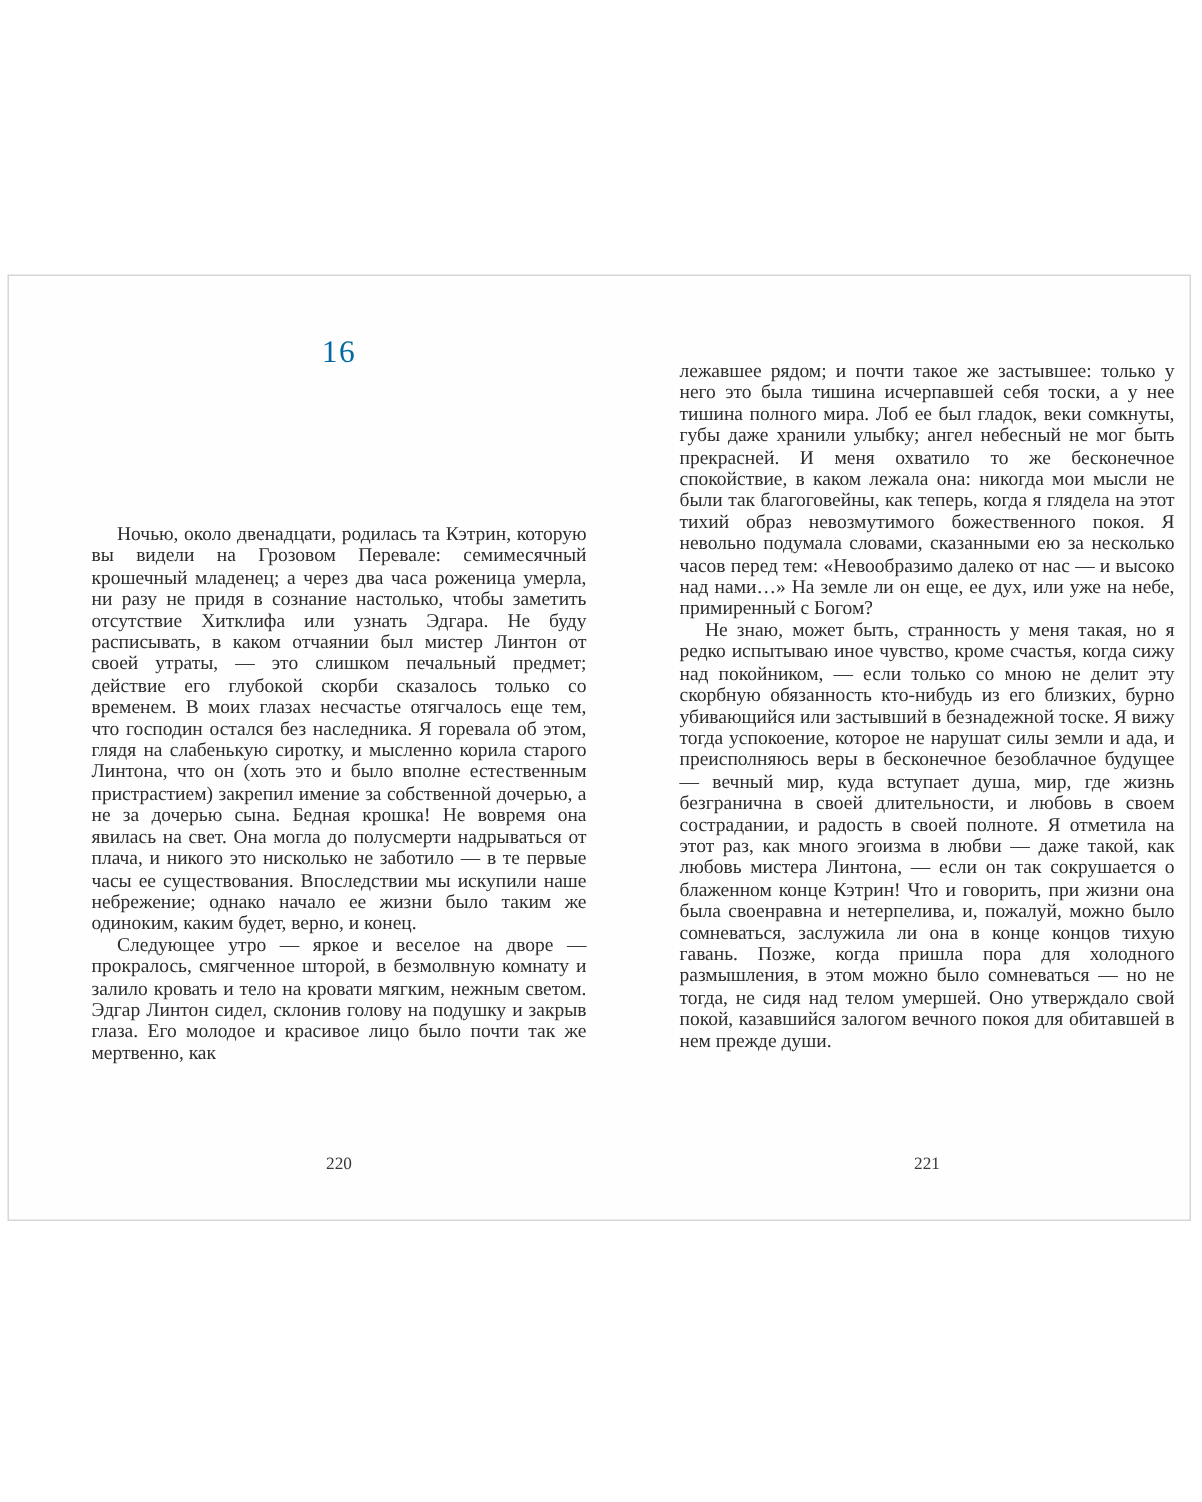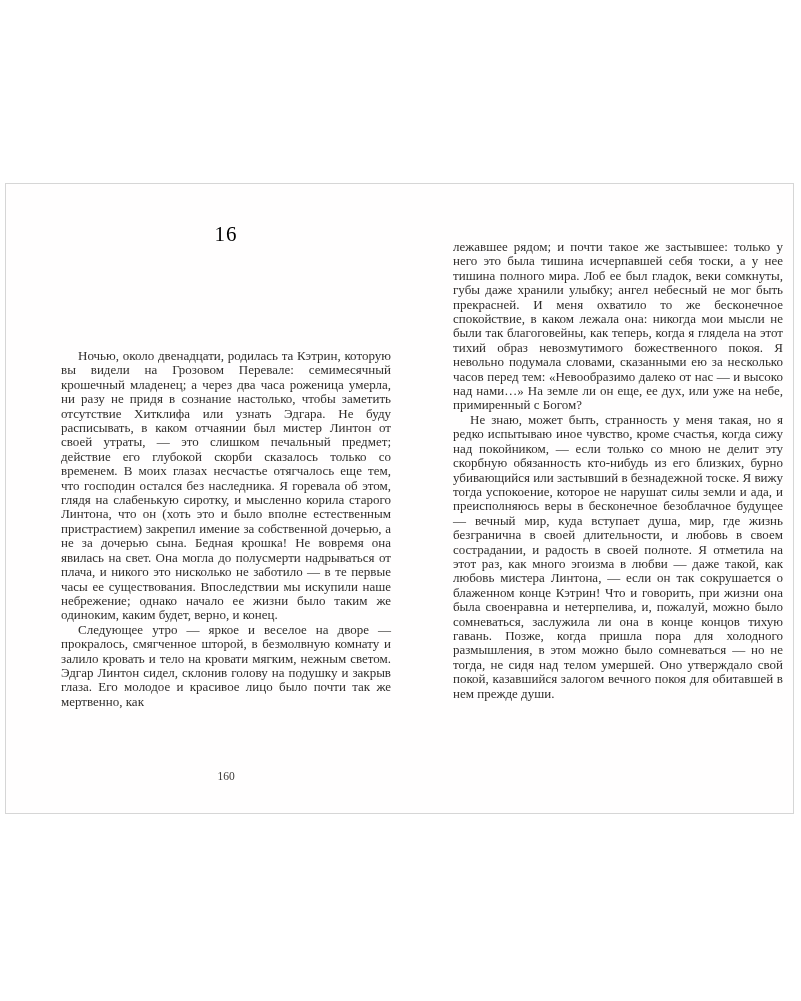--- a/index.html
+++ b/index.html
@@ -21,21 +21,21 @@
     background: #fffefe;
     border: 1px solid #d6d6d6;
   }
   .chapter-number {
     position: absolute;
     left: 55px; top: 38px;
     width: 330px;
     text-align: center;
     font-size: 21px;
     letter-spacing: 1px;
-    color: #000000;
+    color: #0369a1;
   }
   .page-body {
     position: absolute;
     width: 330px;
     font-size: 13px;
     line-height: 14.4px;
     text-align: justify;
     color: #2f2d2b;
     hyphens: auto;
     -webkit-hyphens: auto;
@@ -61,22 +61,23 @@
 <div class="canvas">
   <div class="book-spread">
 
     <div class="chapter-number">16</div>
 
     <div class="page-body page-body-left">
       <p class="para indent">Ночью, около двенадцати, родилась та Кэтрин, которую вы видели на Грозовом Перевале: семимесячный крошечный младенец; а через два часа роженица умерла, ни разу не придя в сознание настолько, чтобы заметить отсутствие Хитклифа или узнать Эдгара. Не буду расписывать, в каком отчаянии был мистер Линтон от своей утраты, — это слишком печальный предмет; действие его глубокой скорби сказалось только со временем. В моих глазах несчастье отягчалось еще тем, что господин остался без наследника. Я горевала об этом, глядя на слабенькую сиротку, и мысленно корила старого Линтона, что он (хоть это и было вполне естественным пристрастием) закрепил имение за собственной дочерью, а не за дочерью сына. Бедная крошка! Не вовремя она явилась на свет. Она могла до полусмерти надрываться от плача, и никого это нисколько не заботило — в те первые часы ее существования. Впоследствии мы искупили наше небрежение; однако начало ее жизни было таким же одиноким, каким будет, верно, и конец.</p>
       <p class="para indent">Следующее утро — яркое и веселое на дворе — прокралось, смягченное шторой, в безмолвную комнату и залило кровать и тело на кровати мягким, нежным светом. Эдгар Линтон сидел, склонив голову на подушку и закрыв глаза. Его молодое и красивое лицо было почти так же мертвенно, как</p>
     </div>
 
-    <div class="folio folio-left">160</div>
+    <div class="folio folio-left">220</div>
 
     <div class="page-body page-body-right">
       <p class="para">лежавшее рядом; и почти такое же застывшее: только у него это была тишина исчерпавшей себя тоски, а у нее тишина полного мира. Лоб ее был гладок, веки сомкнуты, губы даже хранили улыбку; ангел небесный не мог быть прекрасней. И меня охватило то же бесконечное спокойствие, в каком лежала она: никогда мои мысли не были так благоговейны, как теперь, когда я глядела на этот тихий образ невозмутимого божественного покоя. Я невольно подумала словами, сказанными ею за несколько часов перед тем: «Невообразимо далеко от нас — и высоко над нами…» На земле ли он еще, ее дух, или уже на небе, примиренный с Богом?</p>
       <p class="para indent">Не знаю, может быть, странность у меня такая, но я редко испытываю иное чувство, кроме счастья, когда сижу над покойником, — если только со мною не делит эту скорбную обязанность кто-нибудь из его близких, бурно убивающийся или застывший в безнадежной тоске. Я вижу тогда успокоение, которое не нарушат силы земли и ада, и преисполняюсь веры в бесконечное безоблачное будущее — вечный мир, куда вступает душа, мир, где жизнь безгранична в своей длительности, и любовь в своем сострадании, и радость в своей полноте. Я отметила на этот раз, как много эгоизма в любви — даже такой, как любовь мистера Линтона, — если он так сокрушается о блаженном конце Кэтрин! Что и говорить, при жизни она была своенравна и нетерпелива, и, пожалуй, можно было сомневаться, заслужила ли она в конце концов тихую гавань. Позже, когда пришла пора для холодного размышления, в этом можно было сомневаться — но не тогда, не сидя над телом умершей. Оно утверждало свой покой, казавшийся залогом вечного покоя для обитавшей в нем прежде души.</p>
     </div>
 
+    <div class="folio folio-right">221</div>
 
   </div>
 </div>
 
 </body></html>

